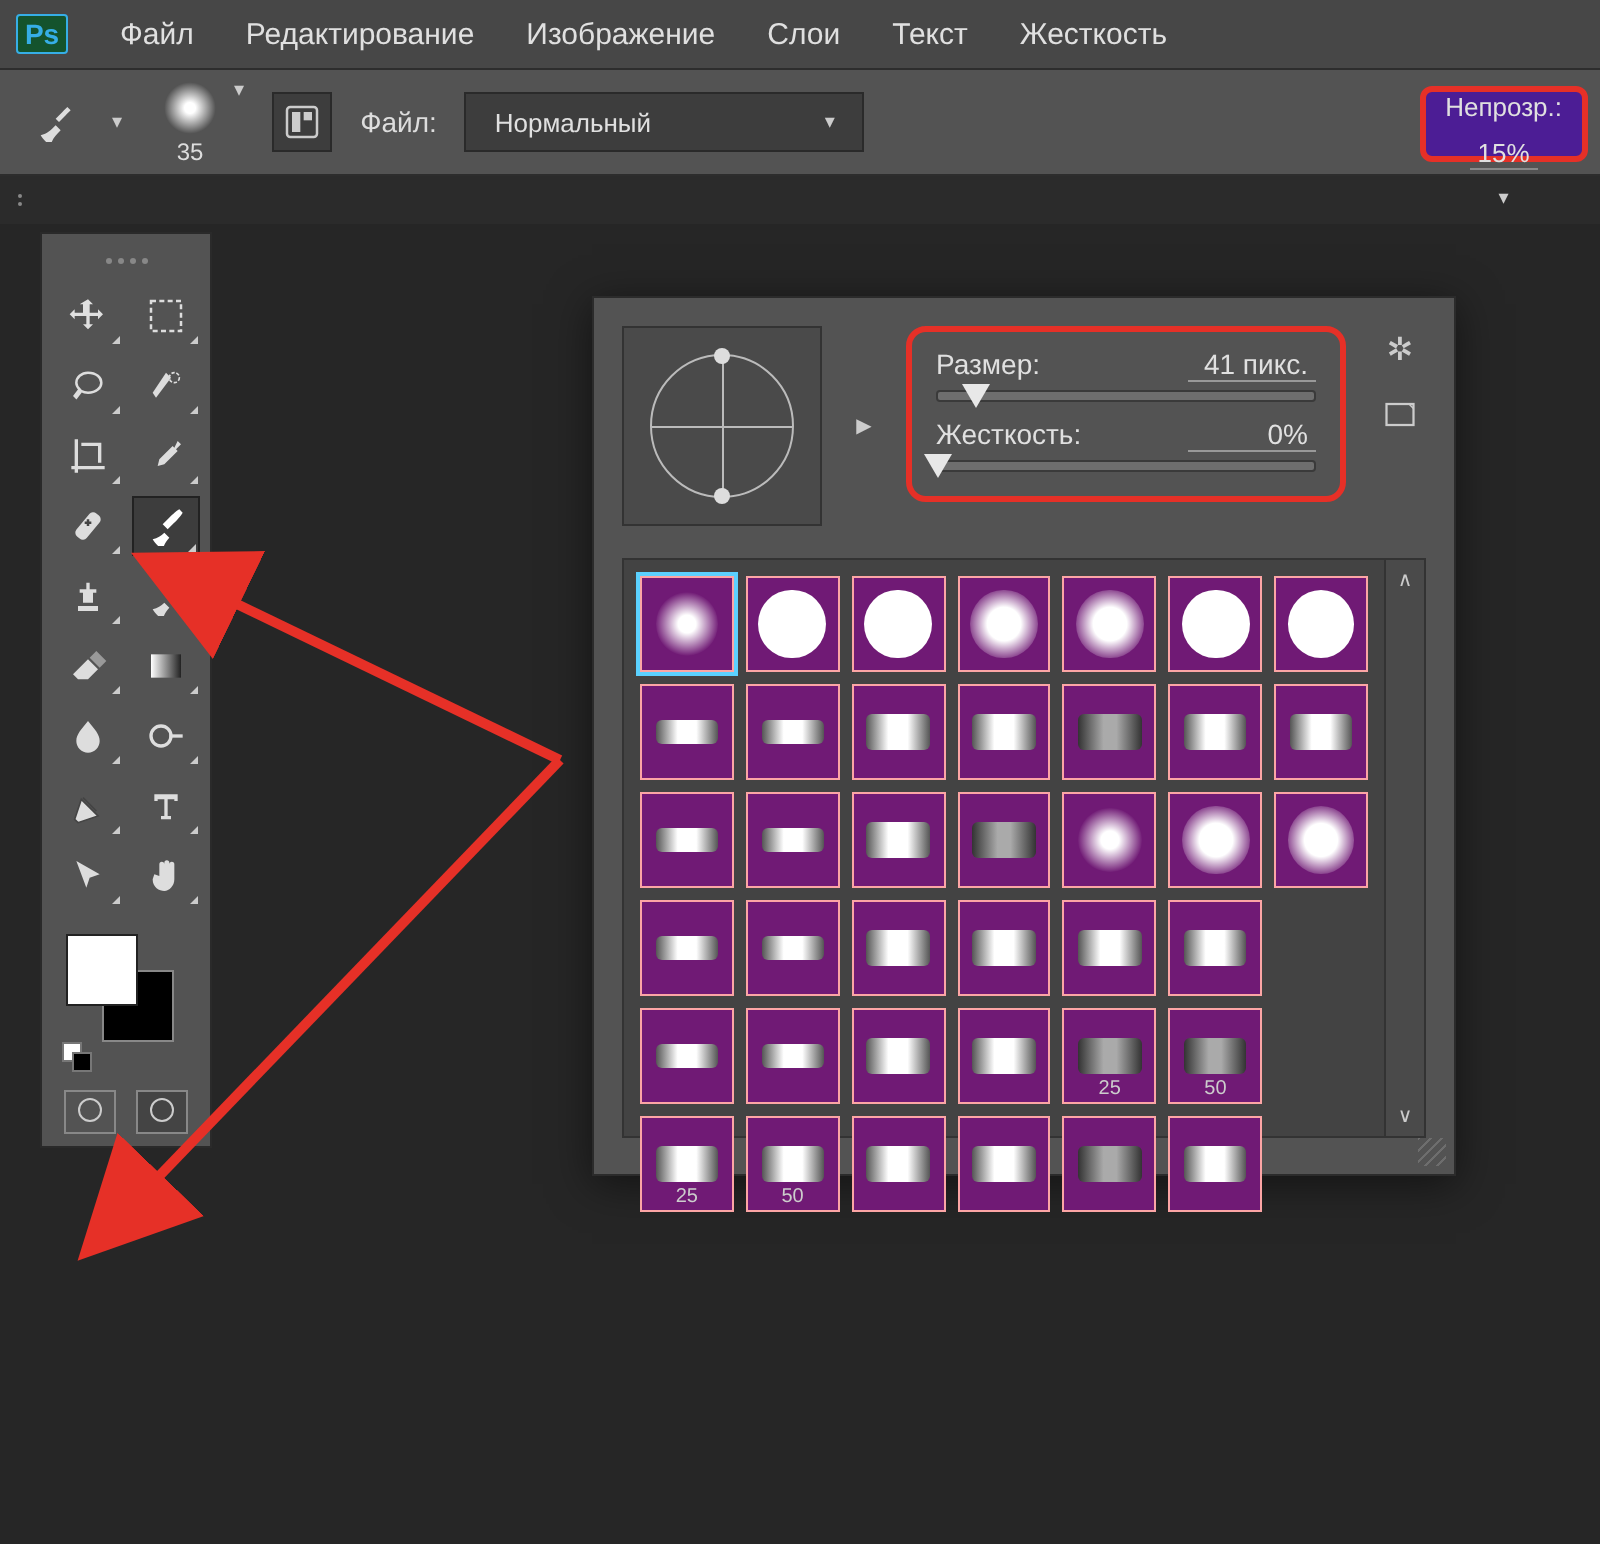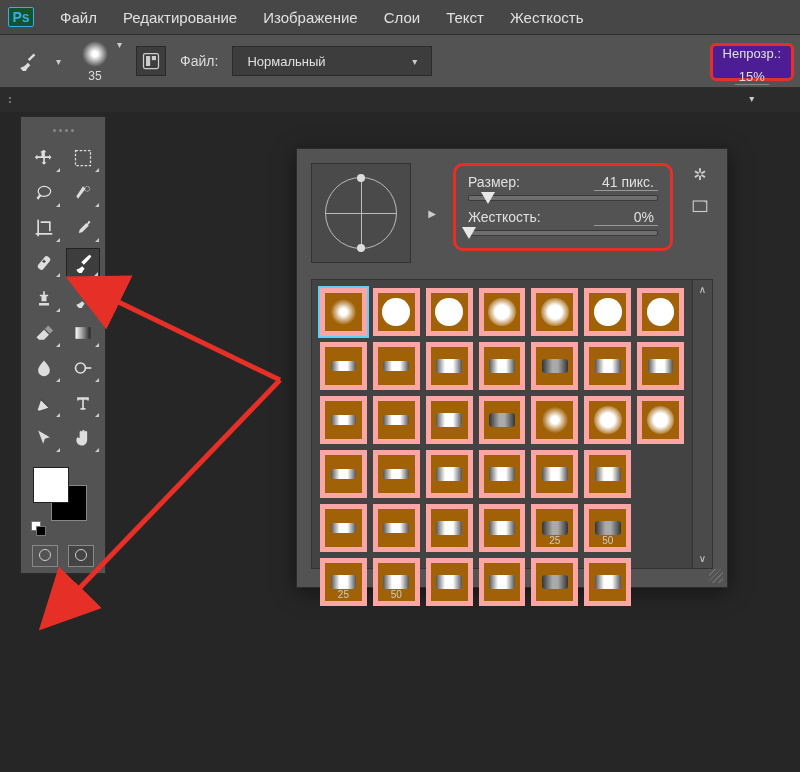--- a/index.html
+++ b/index.html
@@ -220,21 +220,21 @@
   }
   .preset-grid{
     flex:1;padding:8px;
     display:grid;
     grid-template-columns:repeat(7,1fr);
     grid-auto-rows:48px;
     gap:6px;
     align-content:start;
   }
   .preset{
-    background:#a16207;border:5px solid #fca5a5;
+    background:#701a75;border:1px solid #fca5a5;
     display:flex;flex-direction:column;align-items:center;justify-content:center;
     position:relative;font-size:10px;color:#ccc;
   }
   .preset.sel{outline:2px solid #5bd1ff;}
   .p-soft{width:70%;height:70%;border-radius:50%;background:radial-gradient(circle,#fff 0%,#fff 20%,rgba(255,255,255,0) 72%);}
   .p-hard{width:75%;height:75%;border-radius:50%;background:#fff;}
   .p-mix{width:75%;height:75%;border-radius:50%;background:radial-gradient(circle,#fff 0%,#fff 35%,rgba(255,255,255,0) 80%);}
   .p-stroke{width:70%;height:38%;background:linear-gradient(90deg,#555,#fff 35%,#fff 65%,#555);border-radius:3px;}
   .p-stroke.tight{height:28%;}
   .p-stroke.dark{background:linear-gradient(90deg,#333,#aaa 40%,#aaa 60%,#333);}

